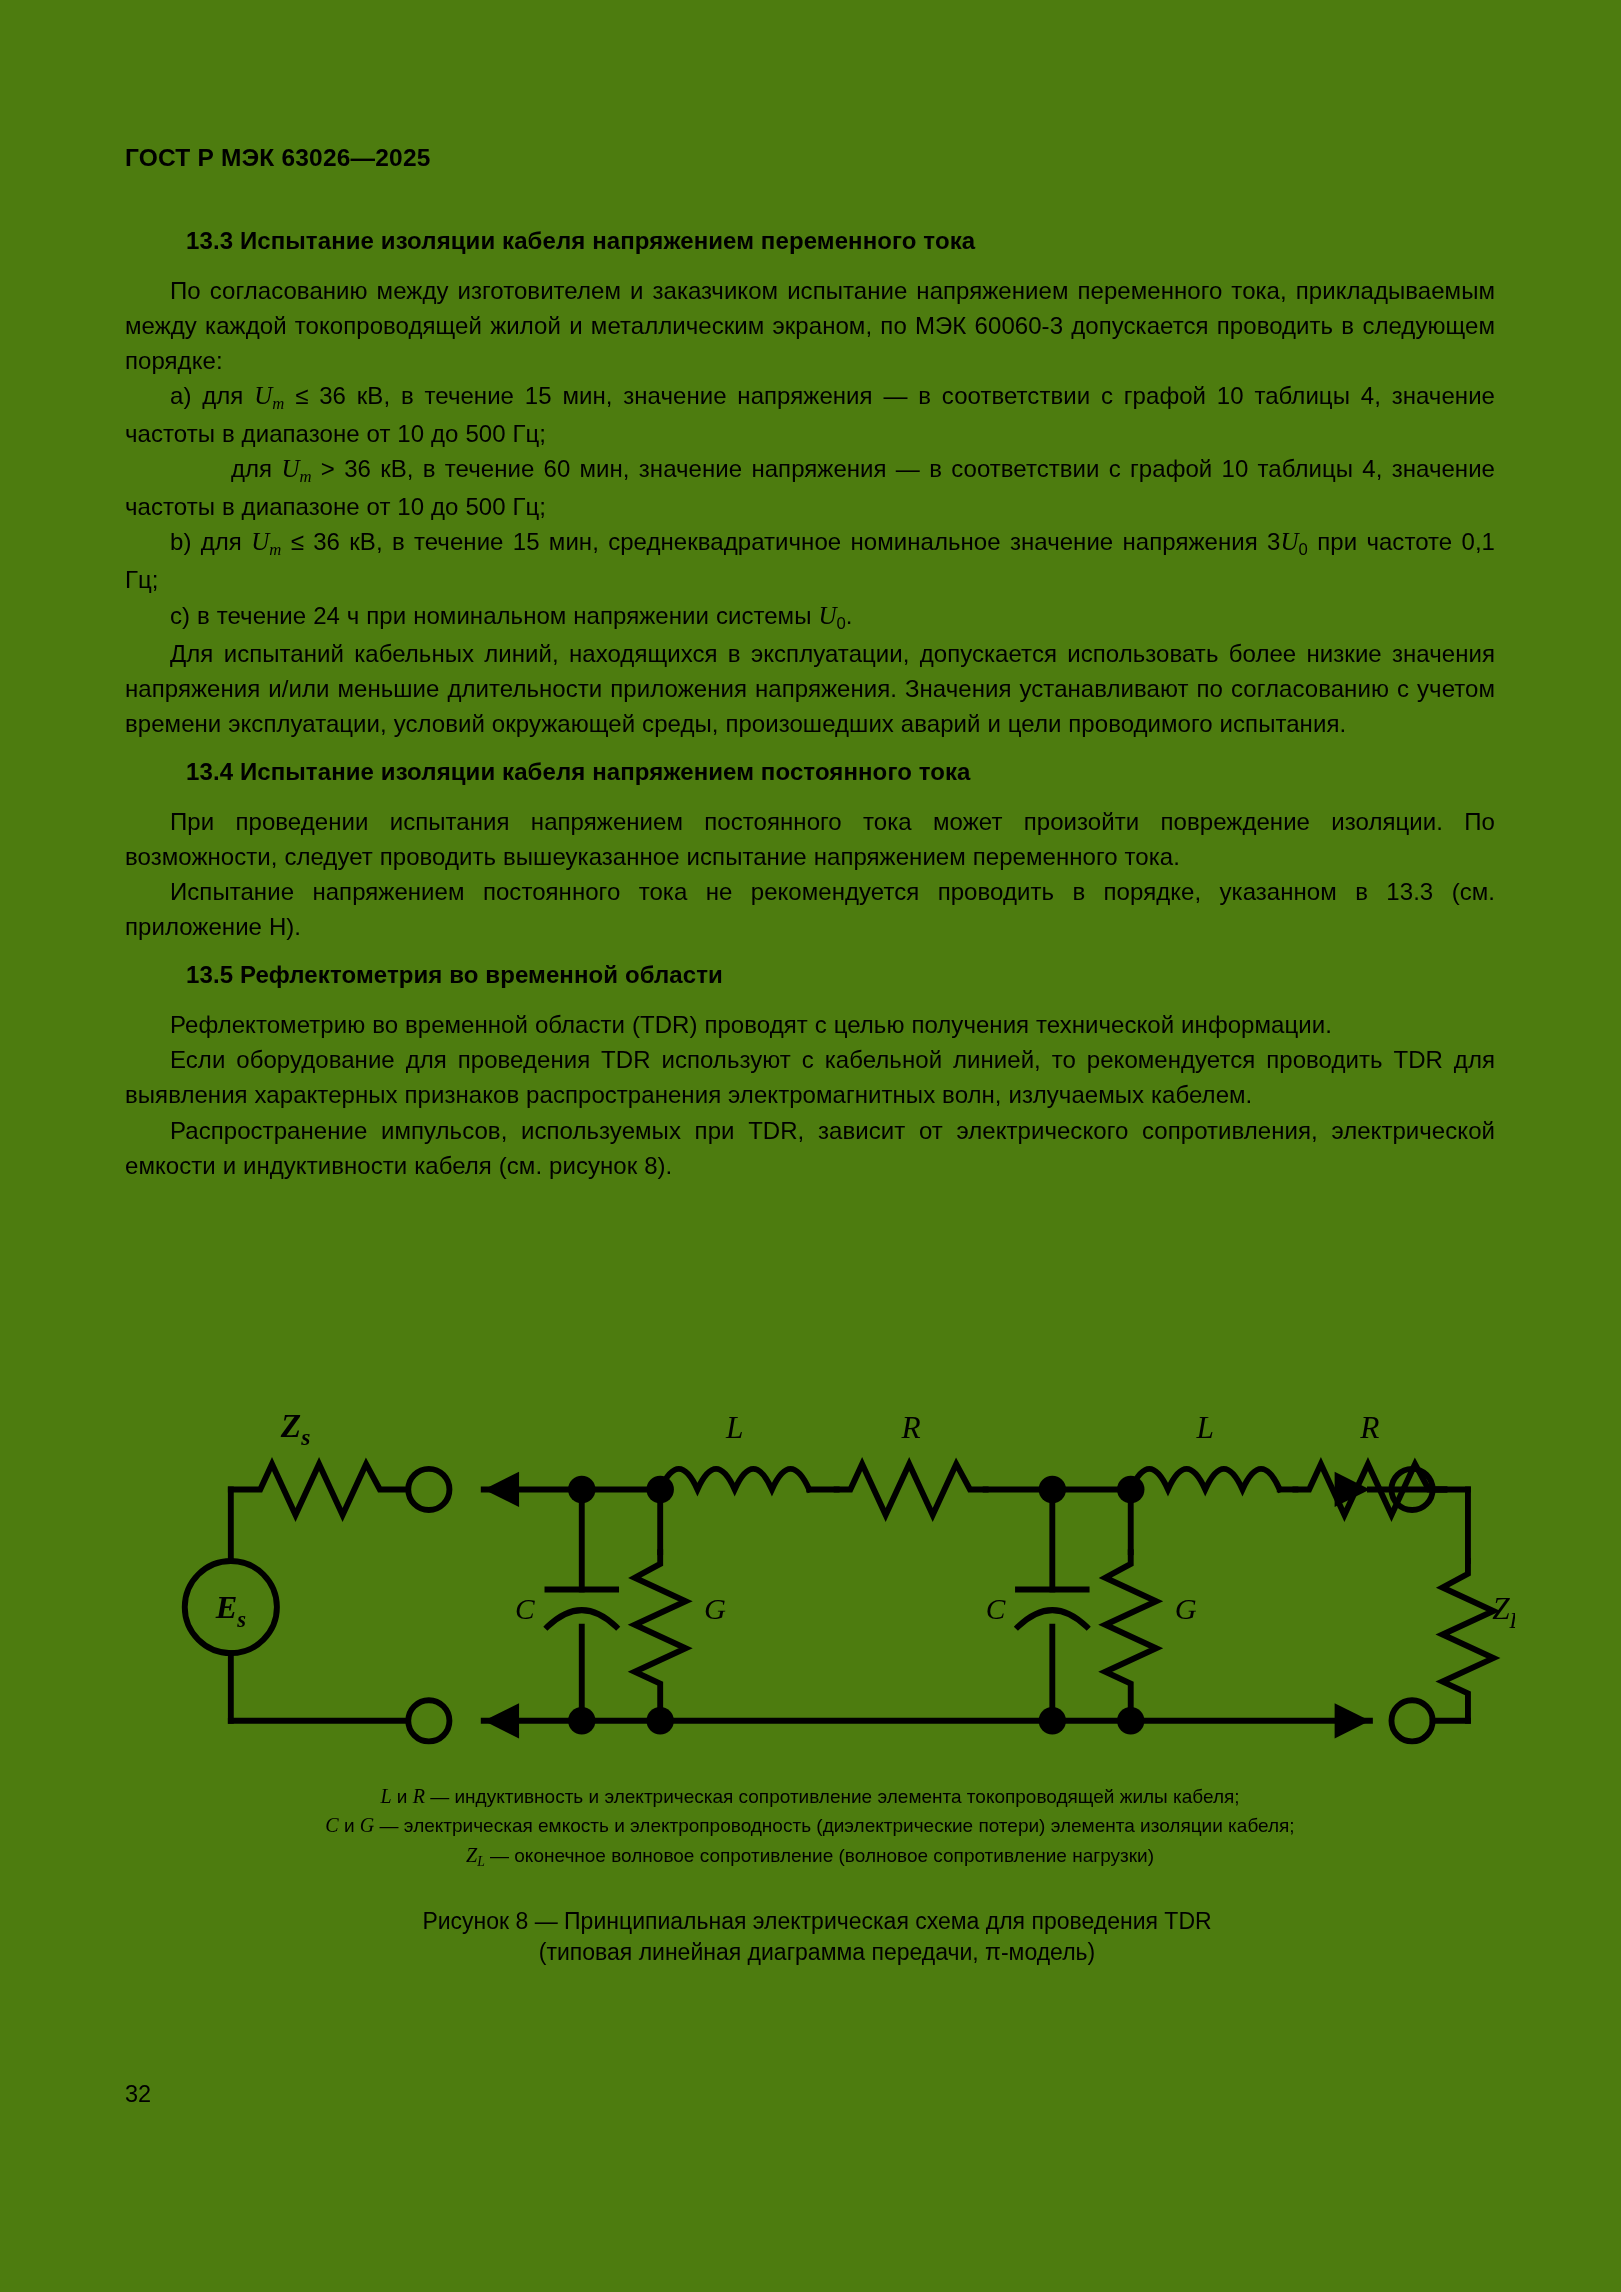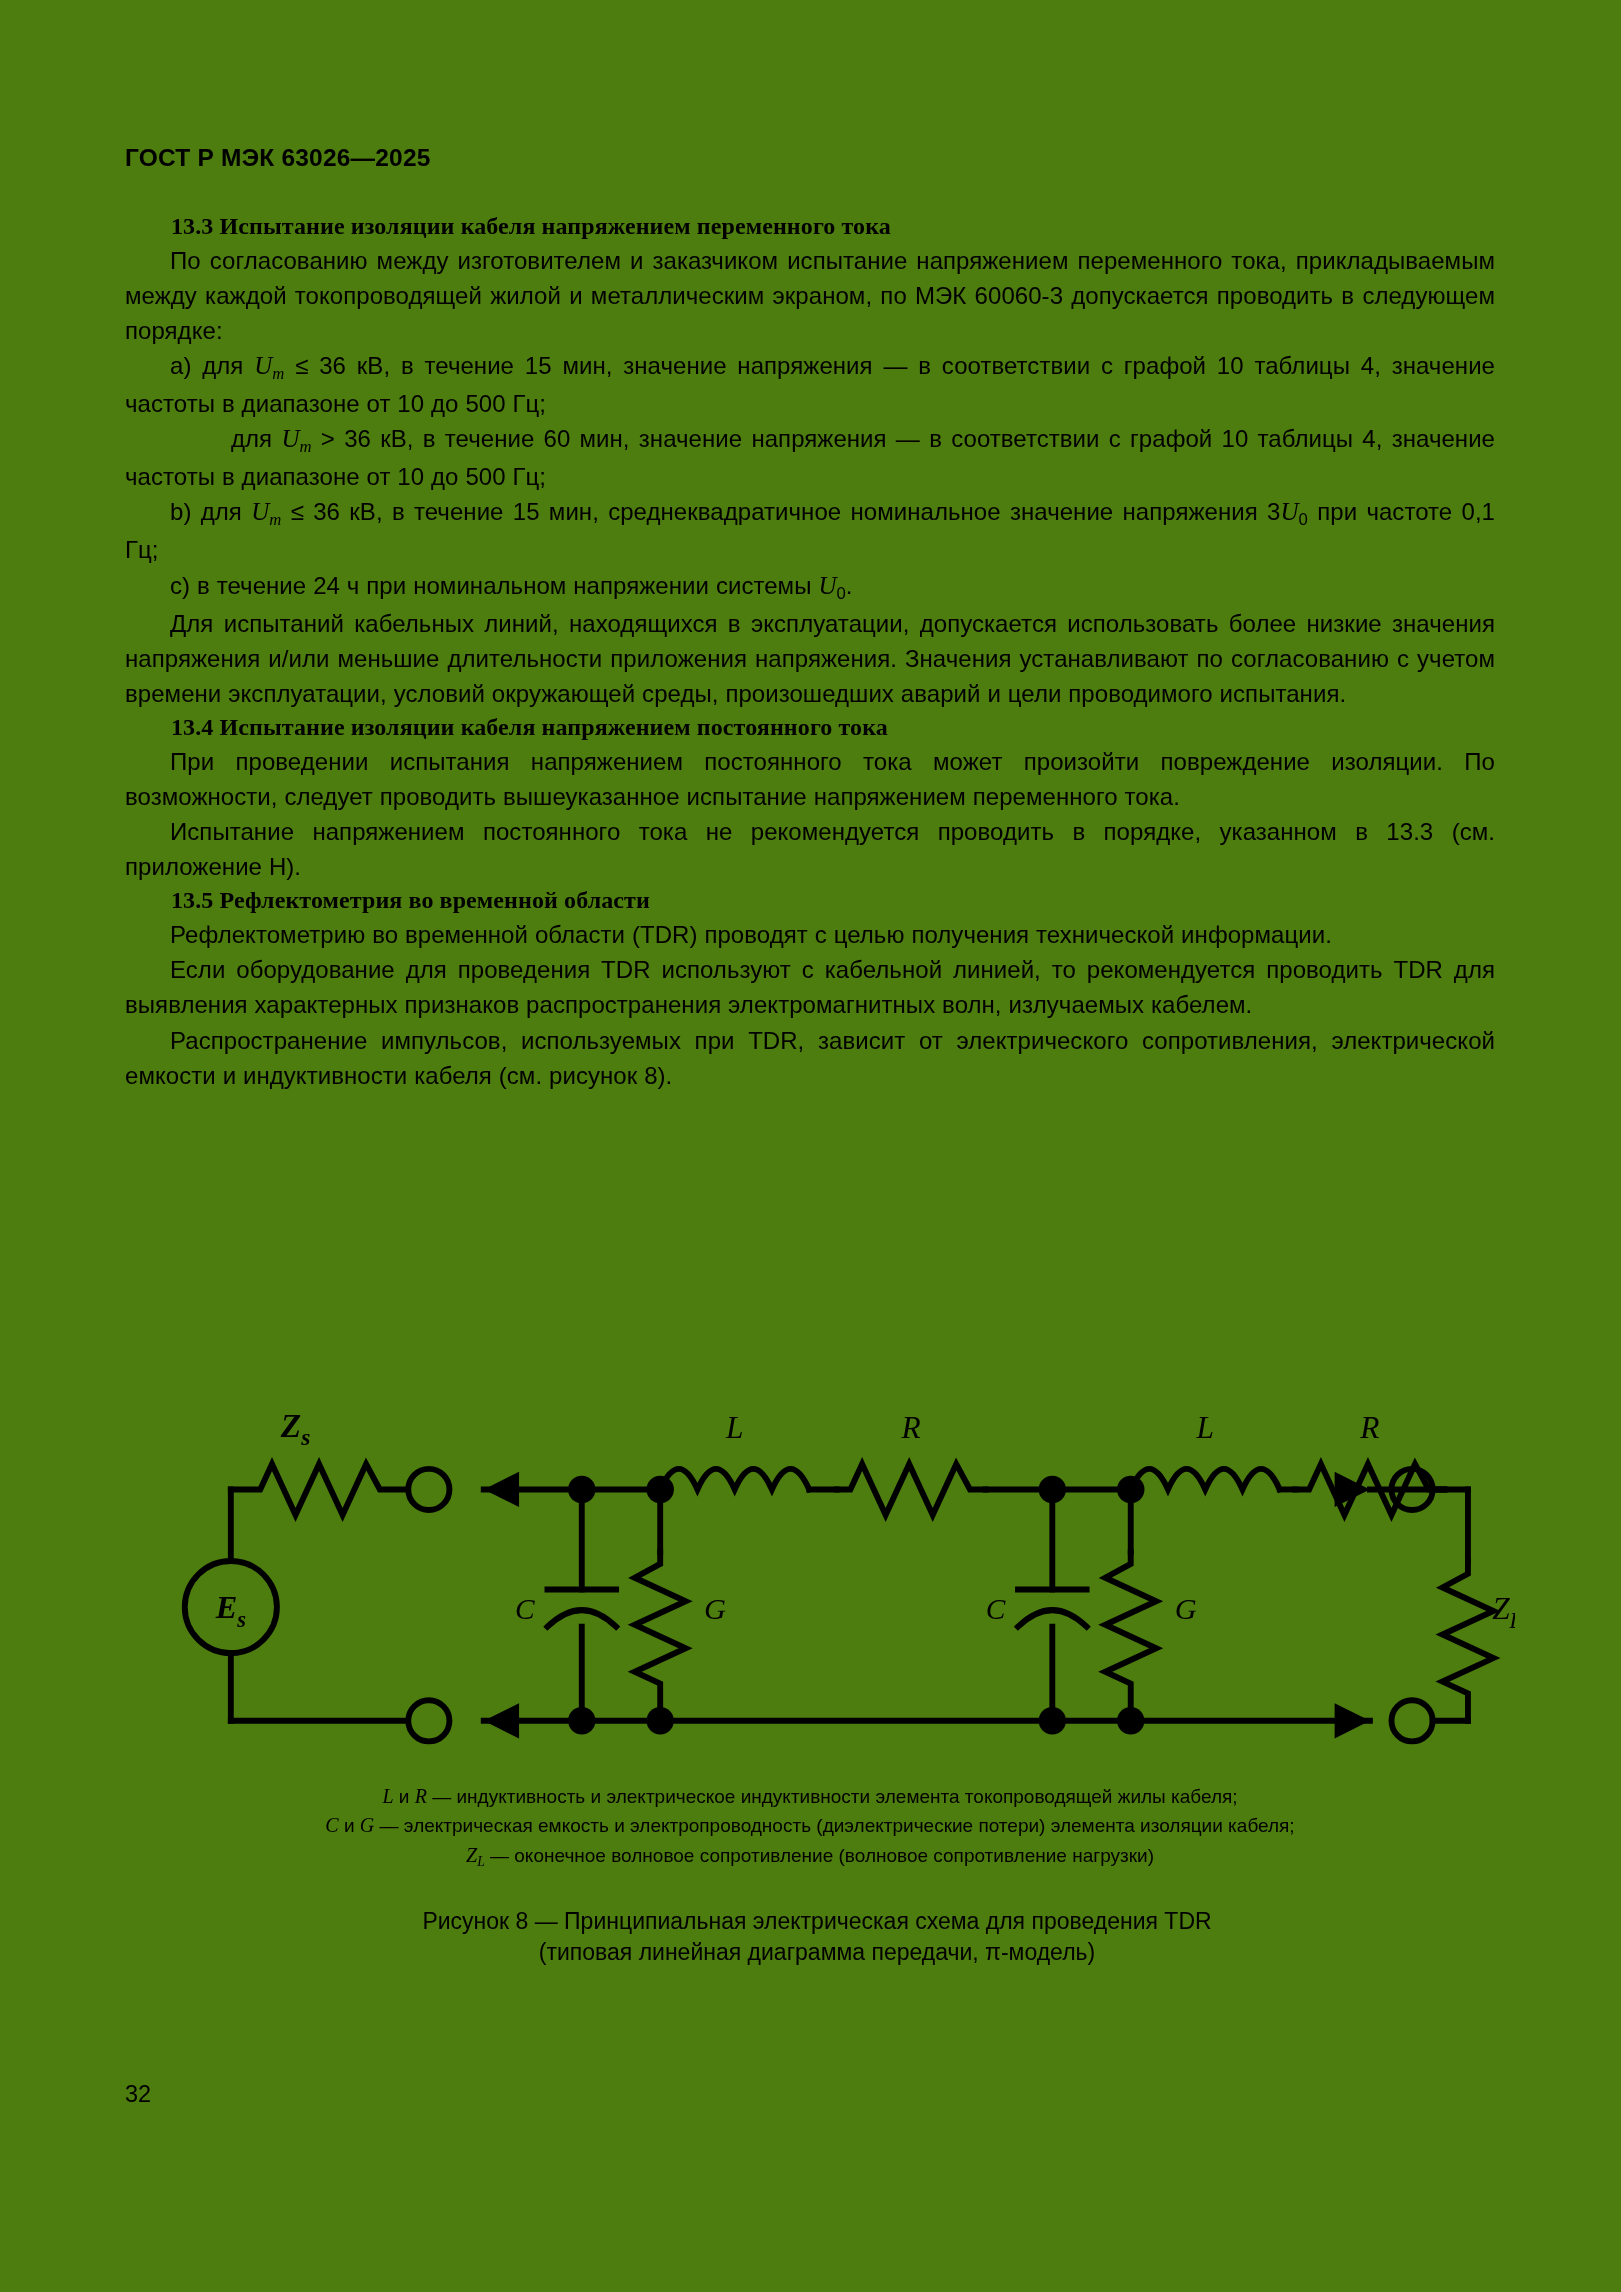--- a/index.html
+++ b/index.html
@@ -35,26 +35,25 @@
   .col {
     position: absolute;
     left: 125px;
     top: 210px;
     width: 1370px;
   }
 
   h3.sec {
     font-size: 24px;
     font-weight: bold;
-    margin: 1px;
+    margin: 16px;
     padding: 0;
     line-height: 1.28;
     letter-spacing: 0.1px;
     text-indent: 45px;
-    font-family: Liberation Serif, serif;
   }
 
   p.para {
     font-size: 24px;
     font-weight: normal;
     margin: 0;
     padding: 0;
     line-height: 1.465;
     text-align: justify;
     text-indent: 45px;
@@ -275,21 +274,21 @@
 
         <text x="1412" y="364" font-size="32" font-style="italic" text-anchor="middle">
           <tspan>Z</tspan><tspan dy="9" font-size="23">L</tspan>
         </text>
       </g>
     </svg>
   </div>
 
   <div class="legend">
 
-    <div class="ln"><var class="it">L</var><span> и </span><var class="it">R</var><span> — индуктивность и электрическое индуктивности элемента токопроводящей жилы кабеля;</span></div>
+    <div class="ln"><var class="it">L</var><span> и </span><var class="it">R</var><span> — индуктивность и электрическая сопротивление элемента токопроводящей жилы кабеля;</span></div>
 
     <div class="ln"><var class="it">C</var><span> и </span><var class="it">G</var><span> — электрическая емкость и электропроводность (диэлектрические потери) элемента изоляции кабеля;</span></div>
 
     <div class="ln"><var class="it">Z</var><sub class="sb">L</sub><span> — оконечное волновое сопротивление (волновое сопротивление нагрузки)</span></div>
   </div>
 
   <div class="fig-caption">
     <div>Рисунок 8 — Принципиальная электрическая схема для проведения TDR</div>
     <div>(типовая линейная диаграмма передачи, π-модель)</div>
   </div>

